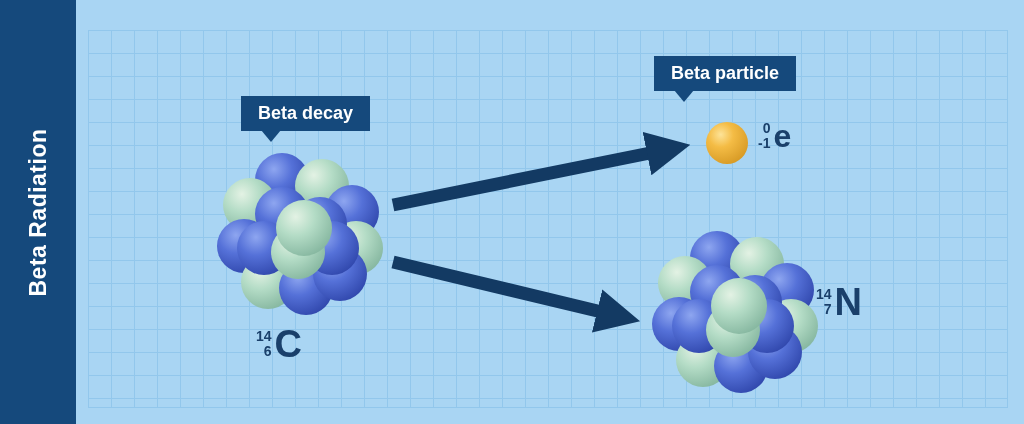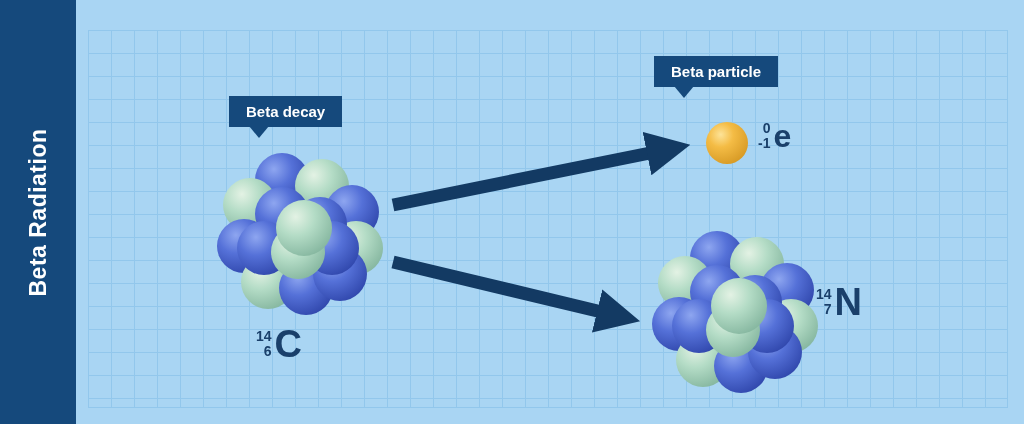--- a/index.html
+++ b/index.html
@@ -23,28 +23,28 @@
     background:#15497c;display:flex;align-items:center;justify-content:center;
     z-index:3;
   }
   .sidebar-title{
     transform:rotate(-90deg);white-space:nowrap;color:#ffffff;
     font-weight:bold;font-size:23px;letter-spacing:.5px;
   }
   svg.diagram{position:absolute;left:0;top:0;z-index:2;}
   .callout{
     position:absolute;background:#15497c;color:#ffffff;font-weight:bold;
-    font-size:15px;padding:7px 17px;z-index:4;
+    font-size:18px;padding:7px 17px;z-index:4;
   }
   .callout-notch{
     position:absolute;bottom:-11px;left:20px;width:0;height:0;
     border-left:10px solid transparent;border-right:10px solid transparent;
     border-top:12px solid #15497c;
   }
-  .callout-decay{left:229px;top:96px;}
+  .callout-decay{left:241px;top:96px;}
   .callout-particle{left:654px;top:56px;}
   .nuclide{
     position:absolute;display:flex;align-items:center;color:#1a406b;
     font-weight:bold;z-index:4;
   }
   .stack{
     display:flex;flex-direction:column;align-items:flex-end;
     font-size:14px;line-height:15px;margin-right:3px;
   }
   .symbol{font-size:38px;line-height:36px;}

